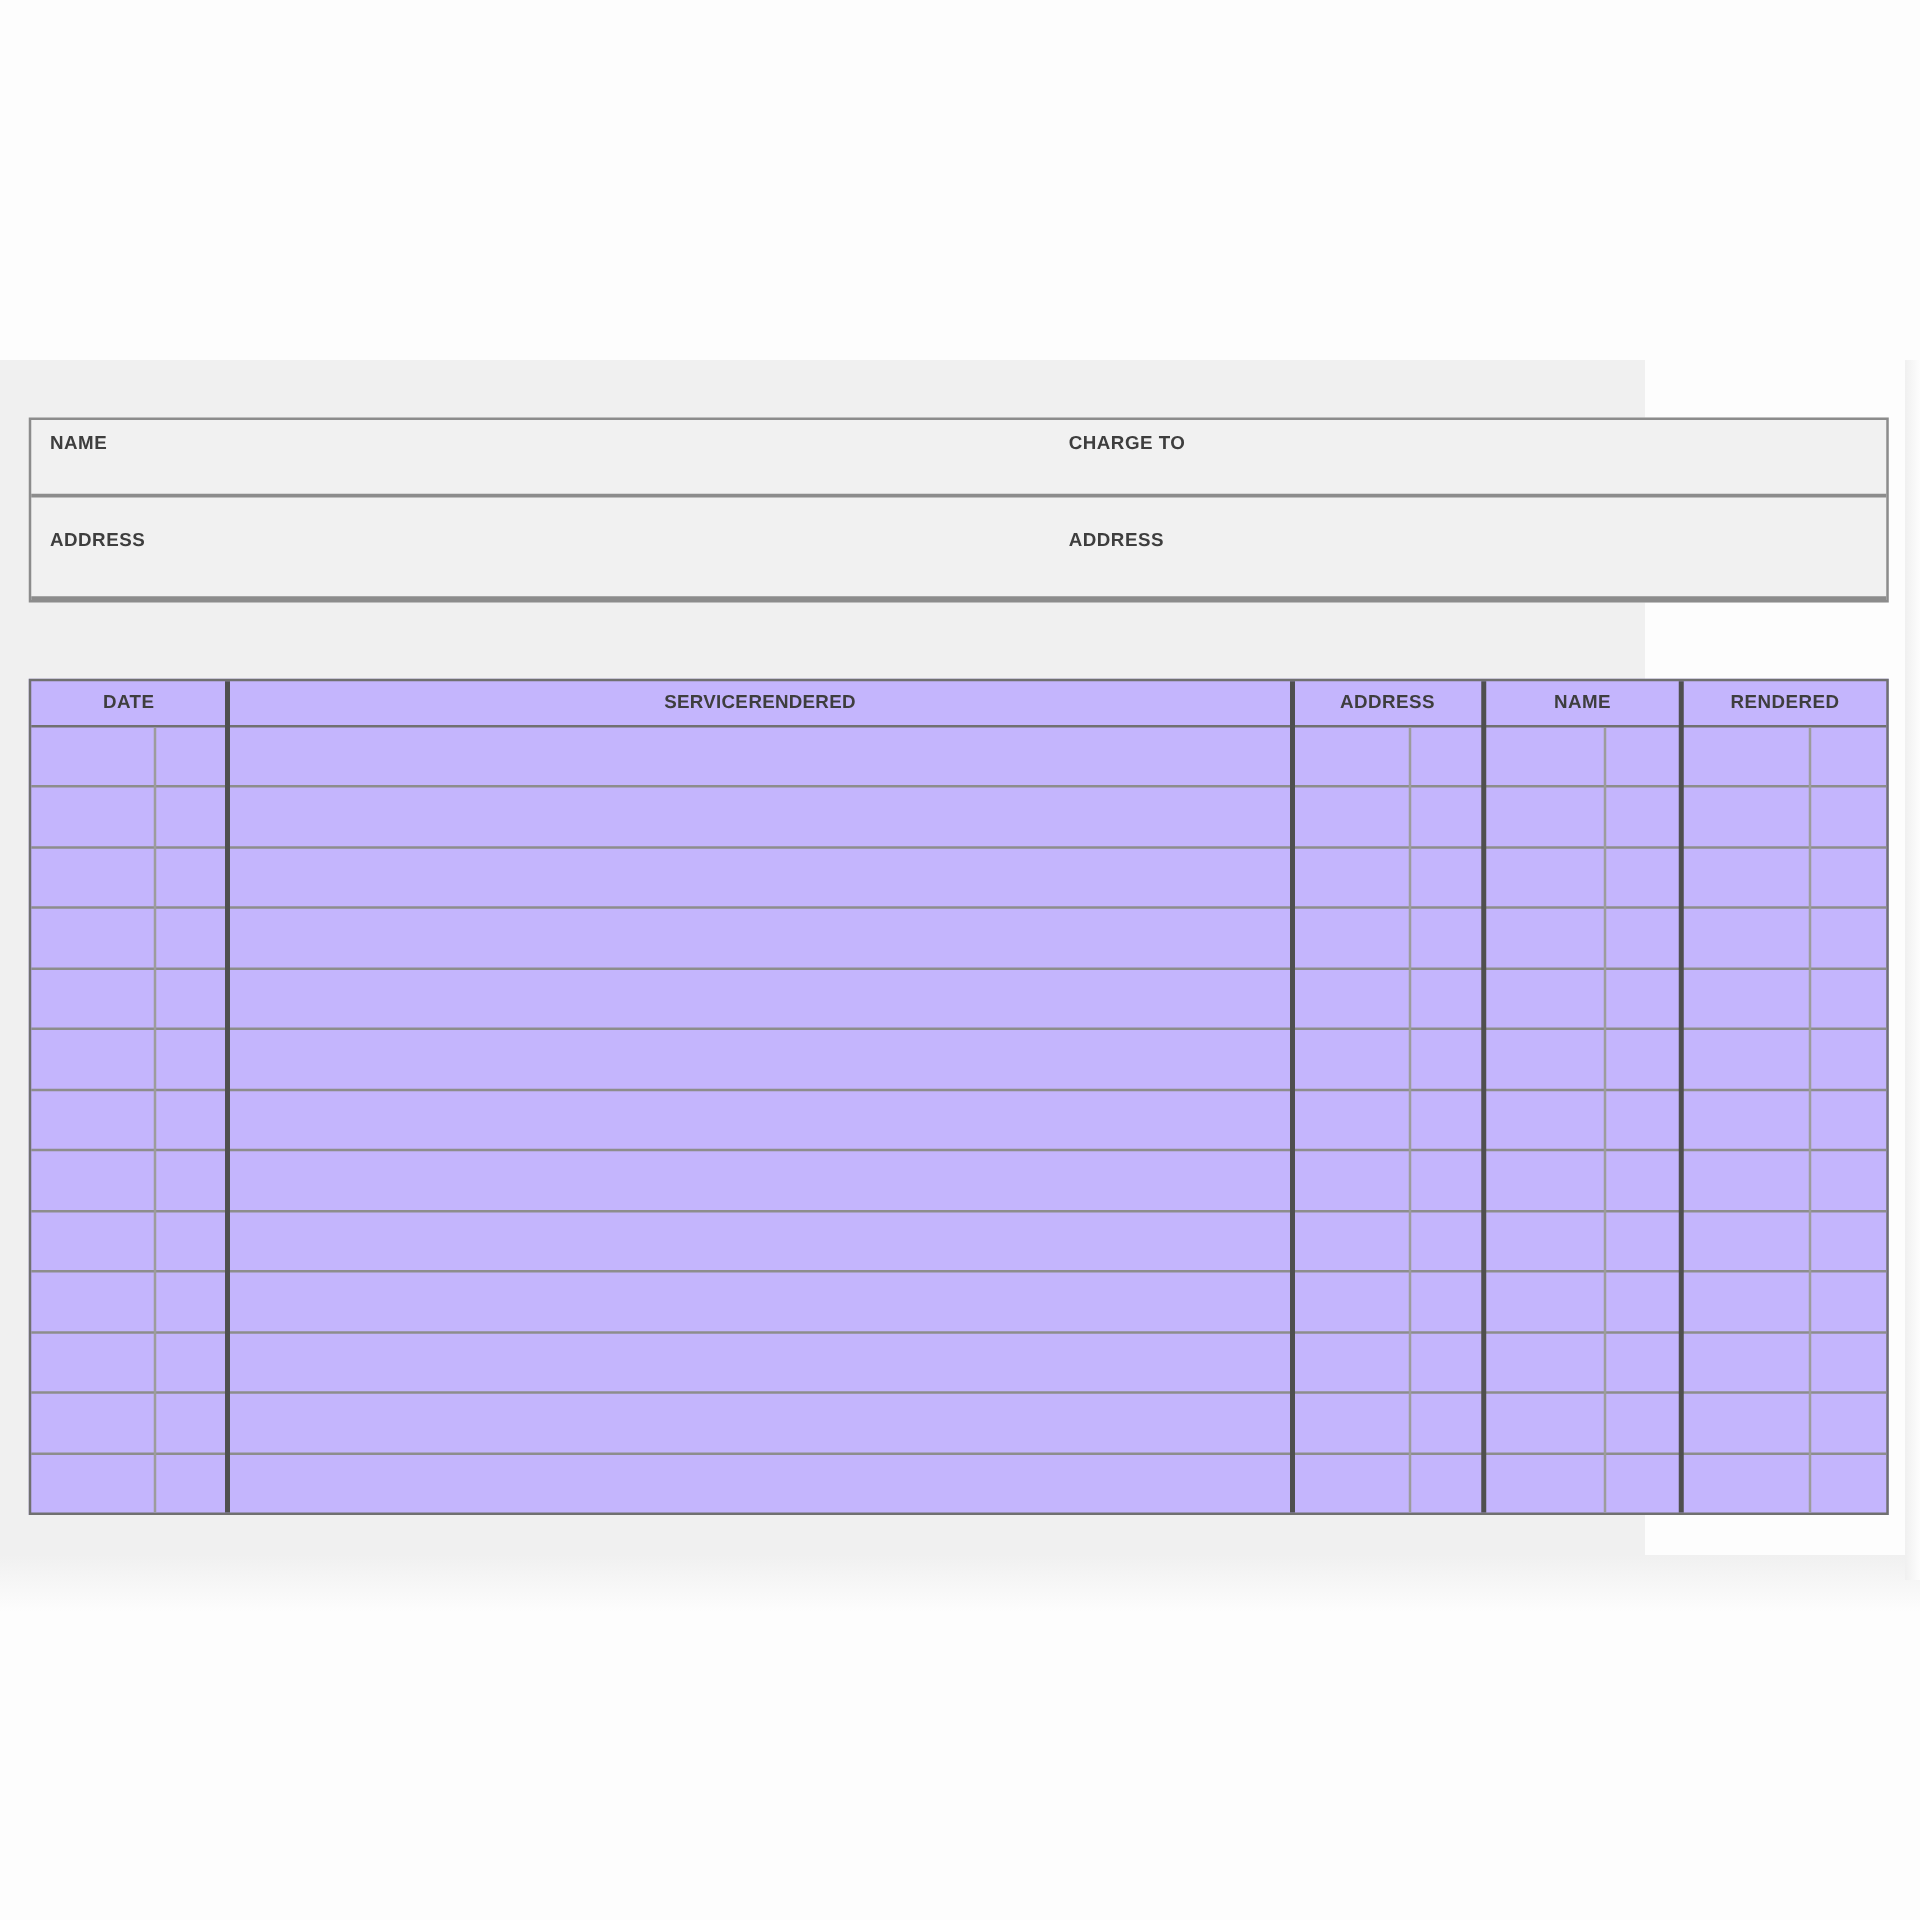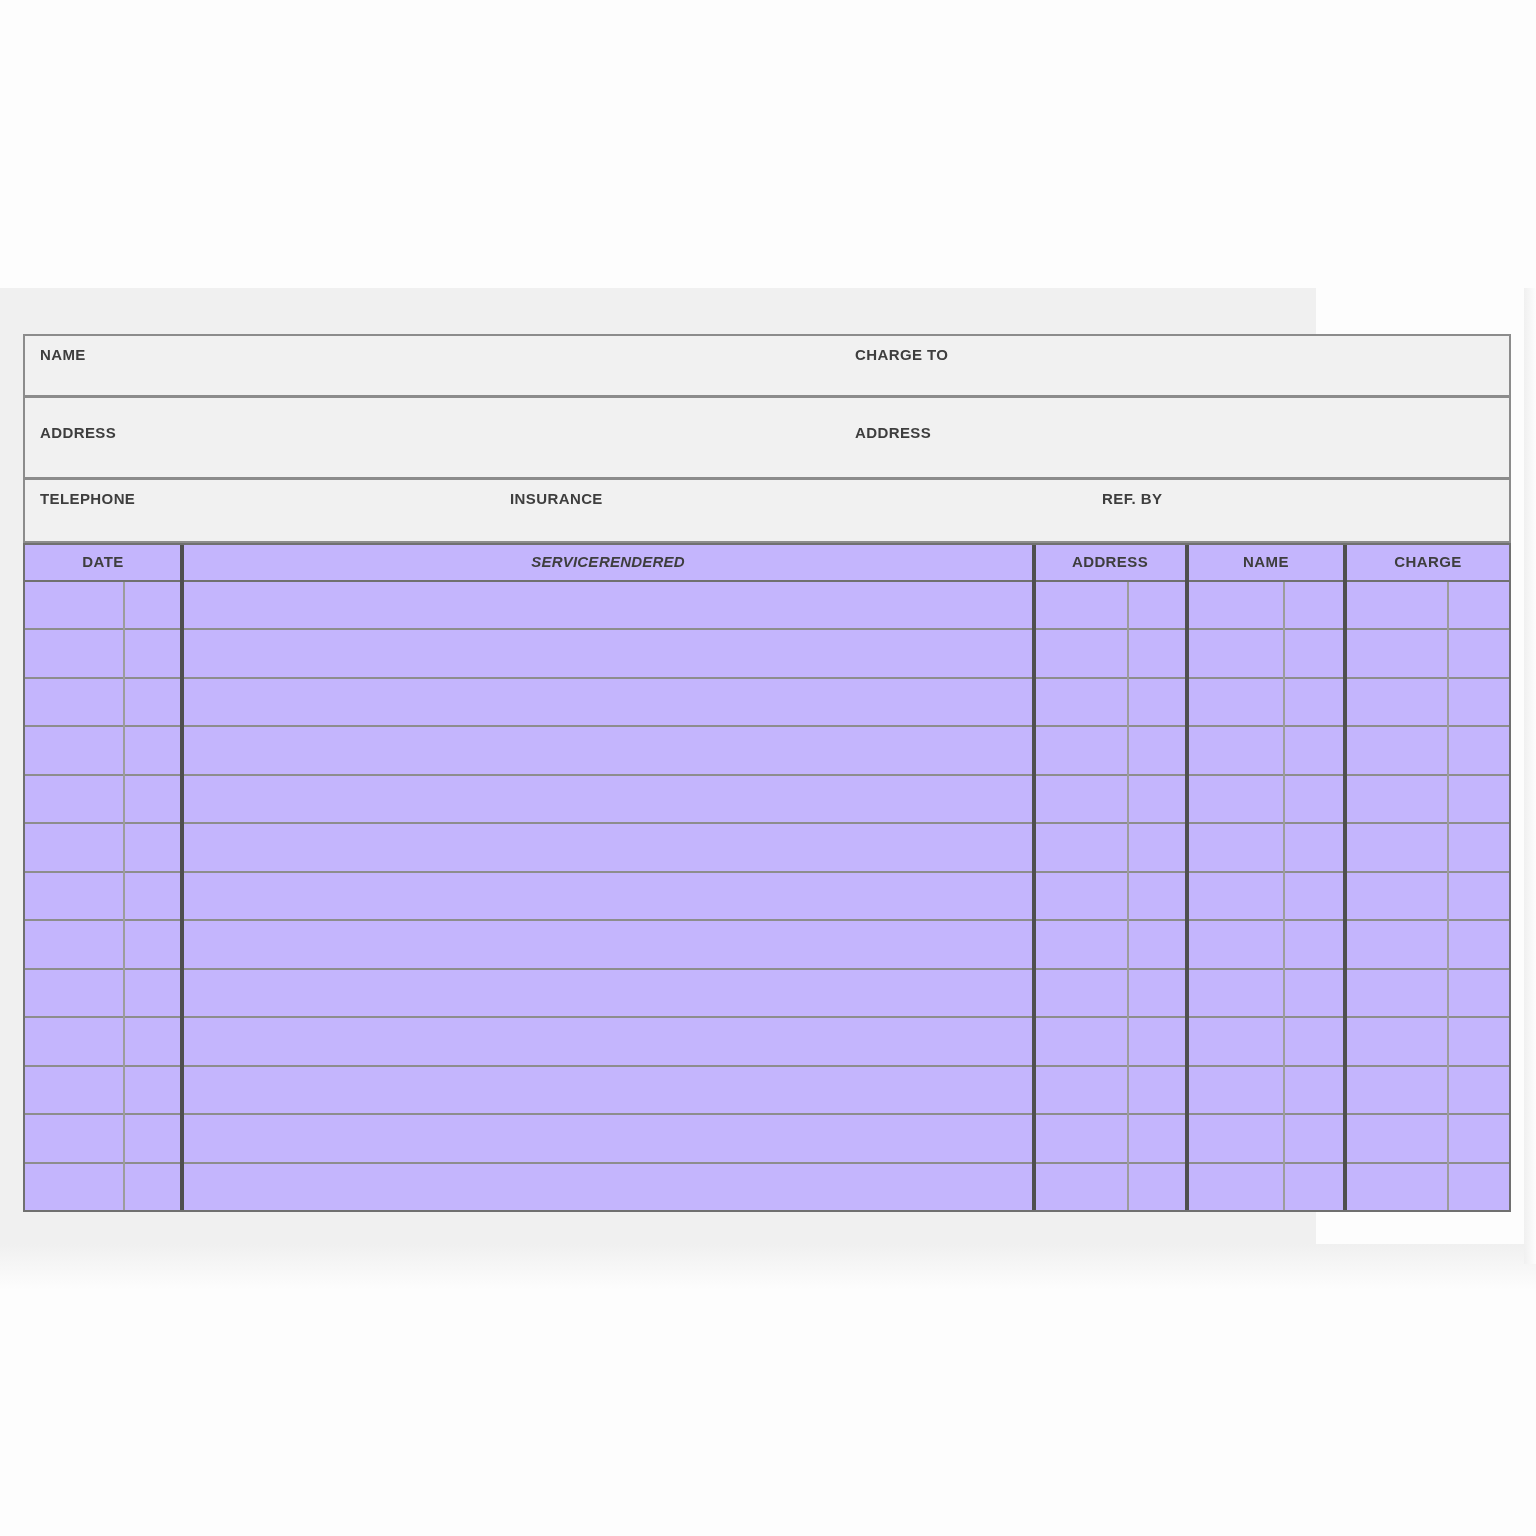--- a/index.html
+++ b/index.html
@@ -46,21 +46,21 @@
     position:absolute;left:23px;top:255px;     
     width:1484px;height:665px;
     border:2px solid #707070;
     background:#c4b5fd;
   }
   .thead{
     position:relative;height:35px;
     border-bottom:2px solid #707070;
   }
   .thead .lbl{top:8px;transform:translateX(-50%);}
-  .tight{word-spacing:-4px;letter-spacing:0.2px;font-style:italic;}
+  .tight{word-spacing:-4px;letter-spacing:0.2px;}
   .tbody{
     position:absolute;left:0;top:37px;right:0;bottom:0;
     display:flex;flex-direction:column;
   }
   .trow{flex:1 1 0;border-bottom:2px solid #8d8d8d;}
   .trow:last-child{border-bottom:none;}
   
   .vline{position:absolute;top:0;bottom:0;}
   .vline.thick{width:4px;background:#4f4f4f;}
   .vline.thin{width:2px;background:#9c9c9c;top:37px;}
@@ -72,34 +72,29 @@
 
   <div class="info-box">
     <div class="info-row info-row-1">
       <span class="lbl" style="left:15px">NAME</span>
       <span class="lbl" style="left:830px">CHARGE TO</span>
     </div>
     <div class="info-row info-row-2">
       <span class="lbl" style="left:15px">ADDRESS</span>
       <span class="lbl" style="left:830px">ADDRESS</span>
     </div>
-    <div class="info-row info-row-3">
-      <span class="lbl" style="left:15px">TELEPHONE</span>
-      <span class="lbl" style="left:485px">INSURANCE</span>
-      <span class="lbl" style="left:1077px">REF. BY</span>
-    </div>
   </div>
 
   <div class="ledger">
     <div class="thead">
       <span class="lbl" style="left:78px">DATE</span>
       <span class="lbl tight" style="left:583px">SERVICE RENDERED</span>
       <span class="lbl" style="left:1085px">ADDRESS</span>
       <span class="lbl" style="left:1241px">NAME</span>
-      <span class="lbl" style="left:1403px">CHARGE</span>
+      <span class="lbl" style="left:1403px">RENDERED</span>
     </div>
 
     <div class="tbody">
         <div class="trow"></div>
         <div class="trow"></div>
         <div class="trow"></div>
         <div class="trow"></div>
         <div class="trow"></div>
         <div class="trow"></div>
         <div class="trow"></div>

